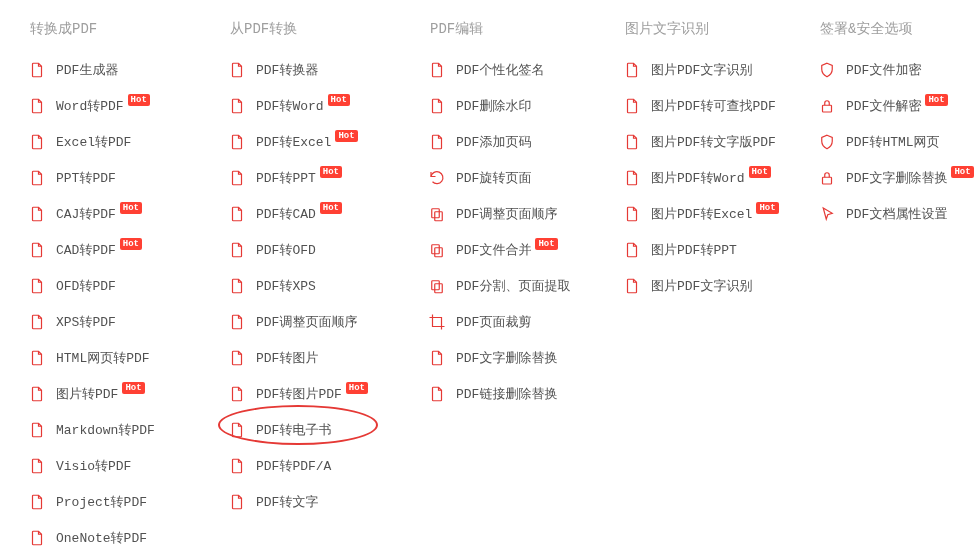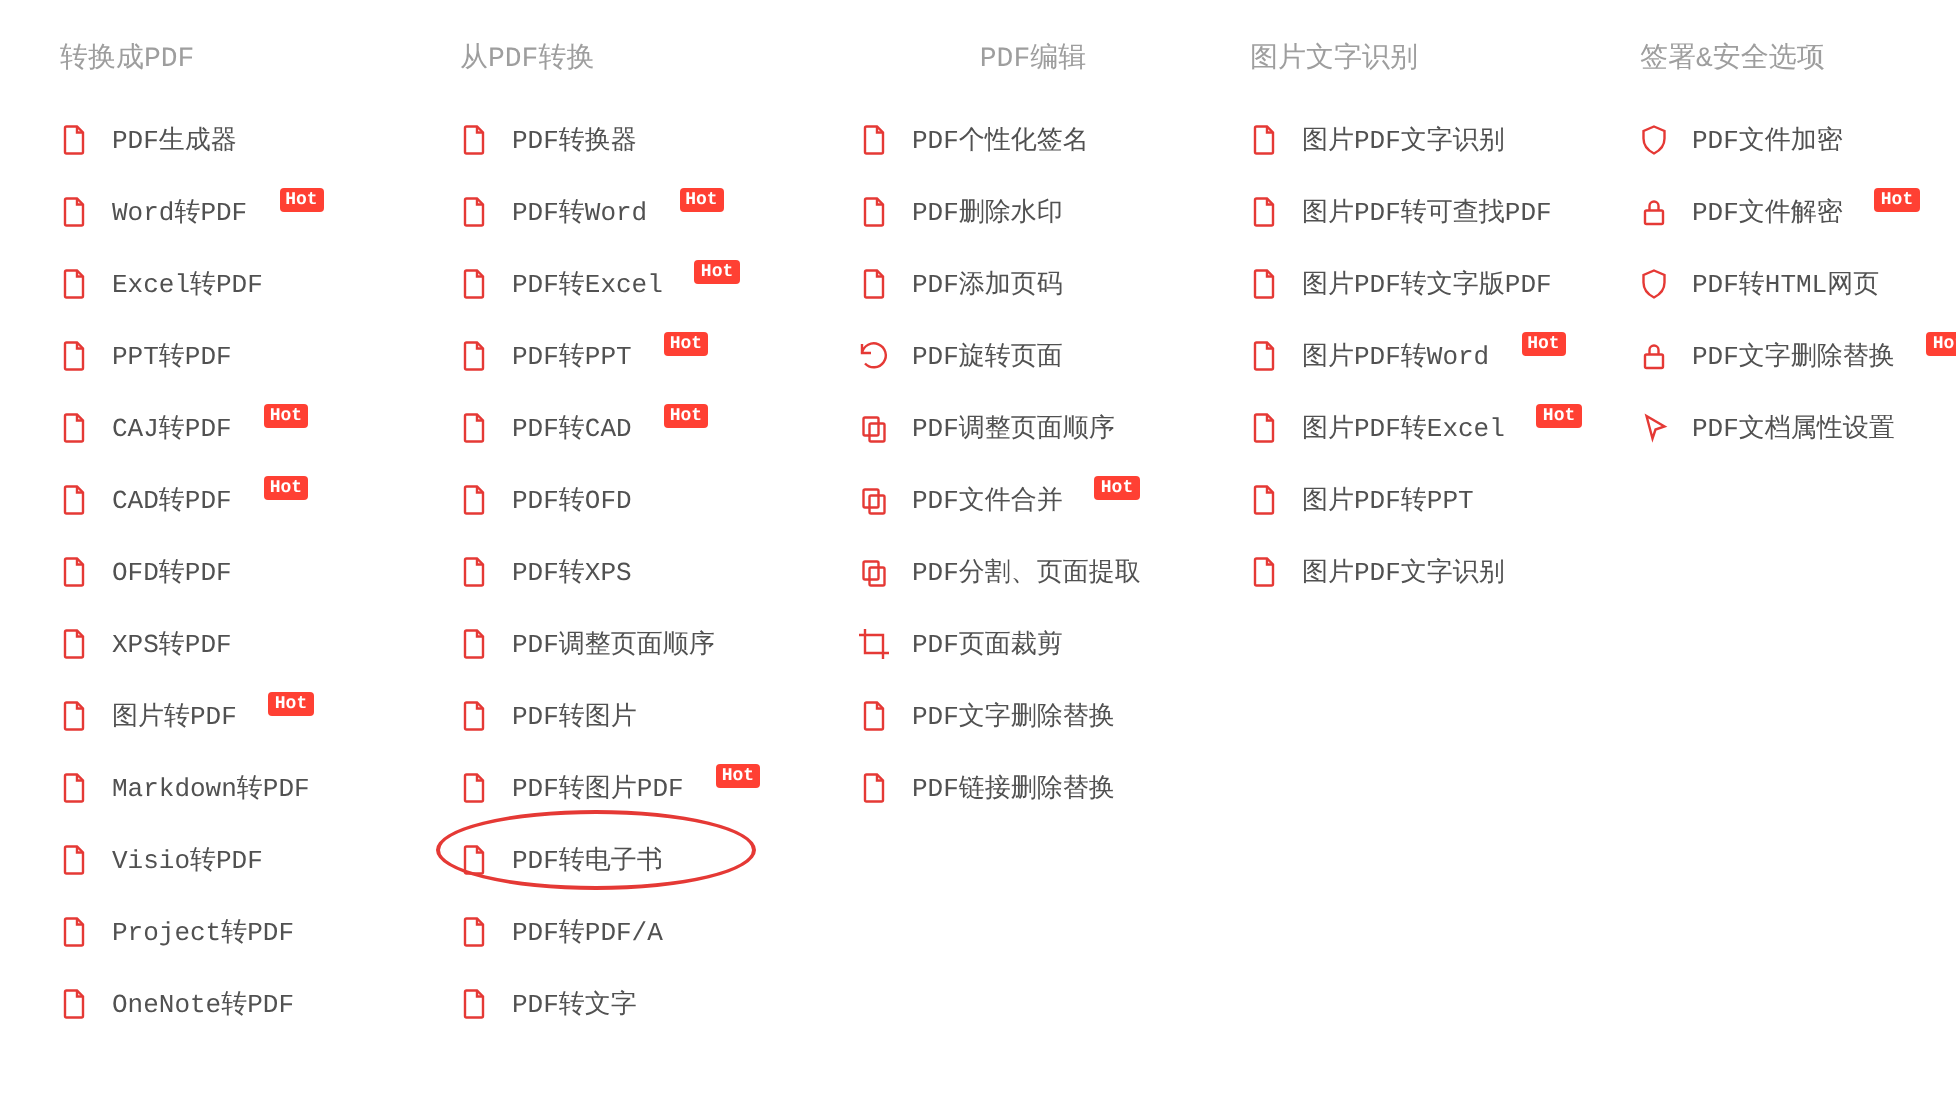--- a/index.html
+++ b/index.html
@@ -15,21 +15,21 @@
     .columns {
       display: flex;
       gap: 20px;
       font-family: Liberation Mono, monospace;
     }
     .col {
       flex: 0 0 auto;
     }
     .col-1 { width: 180px; }
     .col-2 { width: 180px; }
-    .col-3 { width: 175px; text-align: center; }
+    .col-3 { width: 175px; }
     .col-4 { width: 175px; }
     .col-5 { width: 170px; }
     .col-head {
       color: #9e9e9e;
       font-size: 14px;
       font-weight: 400;
       margin-bottom: 14px;
       padding-left: 2px;
     }
     .item {
@@ -56,21 +56,21 @@
     .badge {
       display: inline-flex;
       align-items: center;
       justify-content: center;
       background: #ff4033;
       color: #fff;
       font-size: 9px;
       font-weight: 600;
       border-radius: 2px;
       padding: 1px 3px;
-      margin-left: 16px;
+      margin-left: 4px;
       position: relative;
       top: -6px;
       line-height: 1;
       height: 12px;
     }
     .highlight-ellipse {
       position: absolute;
       border: 2px solid #e53935;
       border-radius: 50%;
       width: 160px;
@@ -161,20 +161,29 @@
         </span>
         <span class="label">XPS转PDF</span>
       </div>
       <div class="item">
         <span class="icon">
           <svg viewBox="0 0 24 24" fill="none" stroke="#e53935" stroke-width="1.6">
             <path d="M7 3h7l4 4v13a1 1 0 0 1-1 1H7a1 1 0 0 1-1-1V4a1 1 0 0 1 1-1z"></path>
             <path d="M14 3v4h4"></path>
           </svg>
         </span>
+        <span class="label">HTML网页转PDF</span>
+      </div>
+      <div class="item">
+        <span class="icon">
+          <svg viewBox="0 0 24 24" fill="none" stroke="#e53935" stroke-width="1.6">
+            <path d="M7 3h7l4 4v13a1 1 0 0 1-1 1H7a1 1 0 0 1-1-1V4a1 1 0 0 1 1-1z"></path>
+            <path d="M14 3v4h4"></path>
+          </svg>
+        </span>
         <span class="label">图片转PDF</span>
         <span class="badge">Hot</span>
       </div>
       <div class="item">
         <span class="icon">
           <svg viewBox="0 0 24 24" fill="none" stroke="#e53935" stroke-width="1.6">
             <path d="M7 3h7l4 4v13a1 1 0 0 1-1 1H7a1 1 0 0 1-1-1V4a1 1 0 0 1 1-1z"></path>
             <path d="M14 3v4h4"></path>
           </svg>
         </span>

